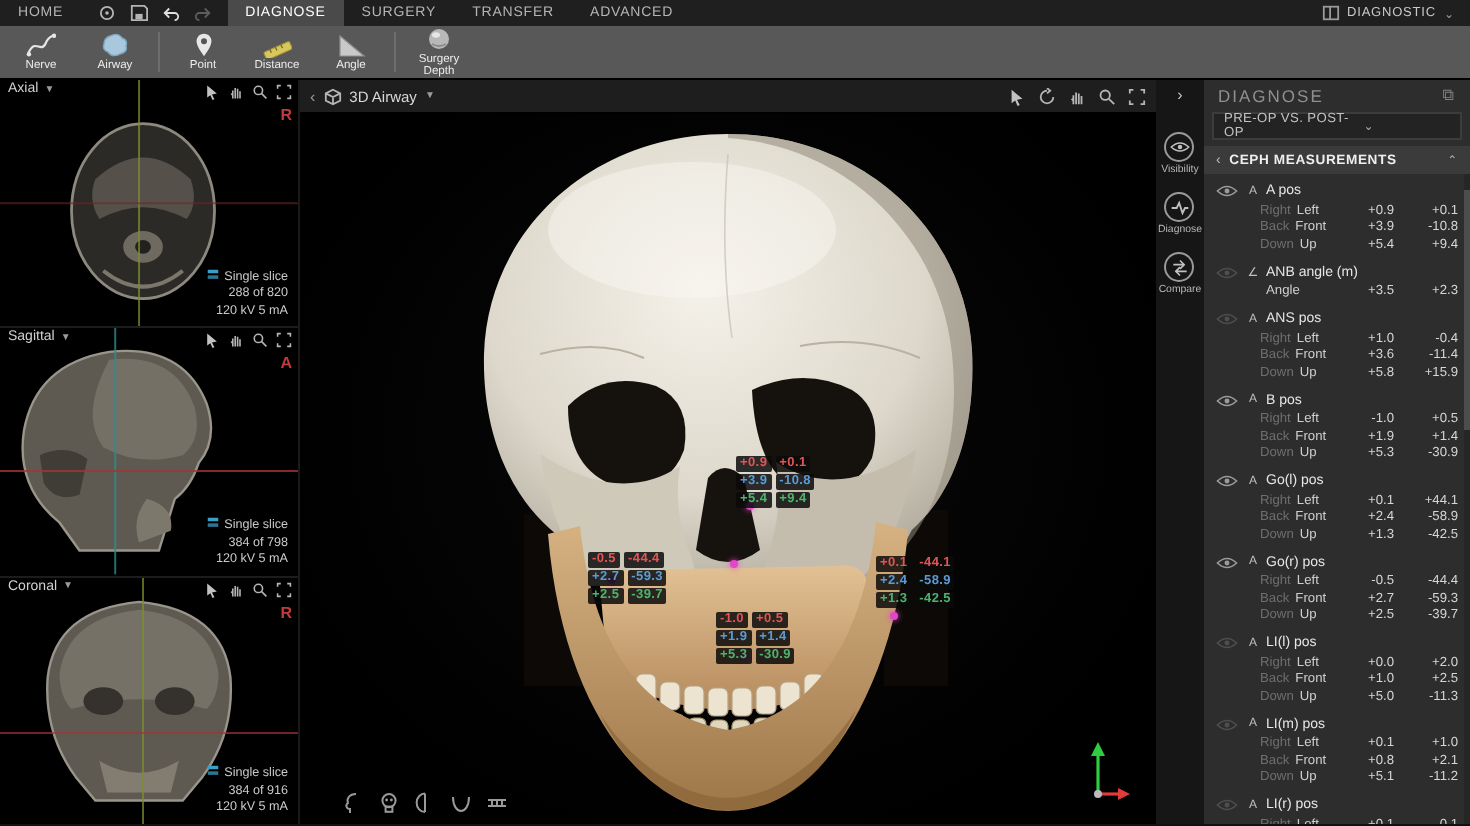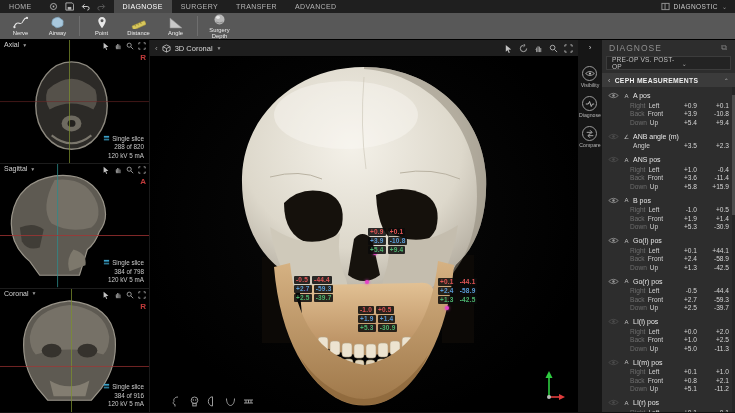--- a/index.html
+++ b/index.html
@@ -324,21 +324,21 @@
       </div>
     </div>
   </div>
 
   <div class="viewer">
     <div class="v3dhead">
       <span class="back">‹</span>
       <svg width="9" height="9" viewBox="0 0 10 10">
           <path d="M5,1 L9,3 V7 L5,9 L1,7 V3 Z M1,3 L5,5 L9,3 M5,5 V9" fill="none" stroke="#b5b5b5"></path>
         </svg>
-      <span class="title">3D Coronal</span>
+      <span class="title">3D Airway</span>
       <span class="vcaret">▼</span>
       <div class="hicons">
         <svg viewBox="0 0 10 10">
             <path d="M2,1 L8,6 L5,6.5 L6.5,9.5 L5.3,10 L4,7 L2,8.5 Z" fill="#c2c2c2"></path>
           </svg>
         <svg viewBox="0 0 10 10">
             <path d="M8.5,5 A3.5,3.5 0 1 1 5,1.5 M5,0 L6.8,1.5 L5,3" fill="none" stroke="#b5b5b5"></path>
           </svg>
         <svg viewBox="0 0 10 10">
             <path d="M3,9 V4 M4.5,9 V2.5 M6,9 V3 M7.5,9 V4.5 M2,6 L3,7" stroke="#b5b5b5" fill="none"></path>

